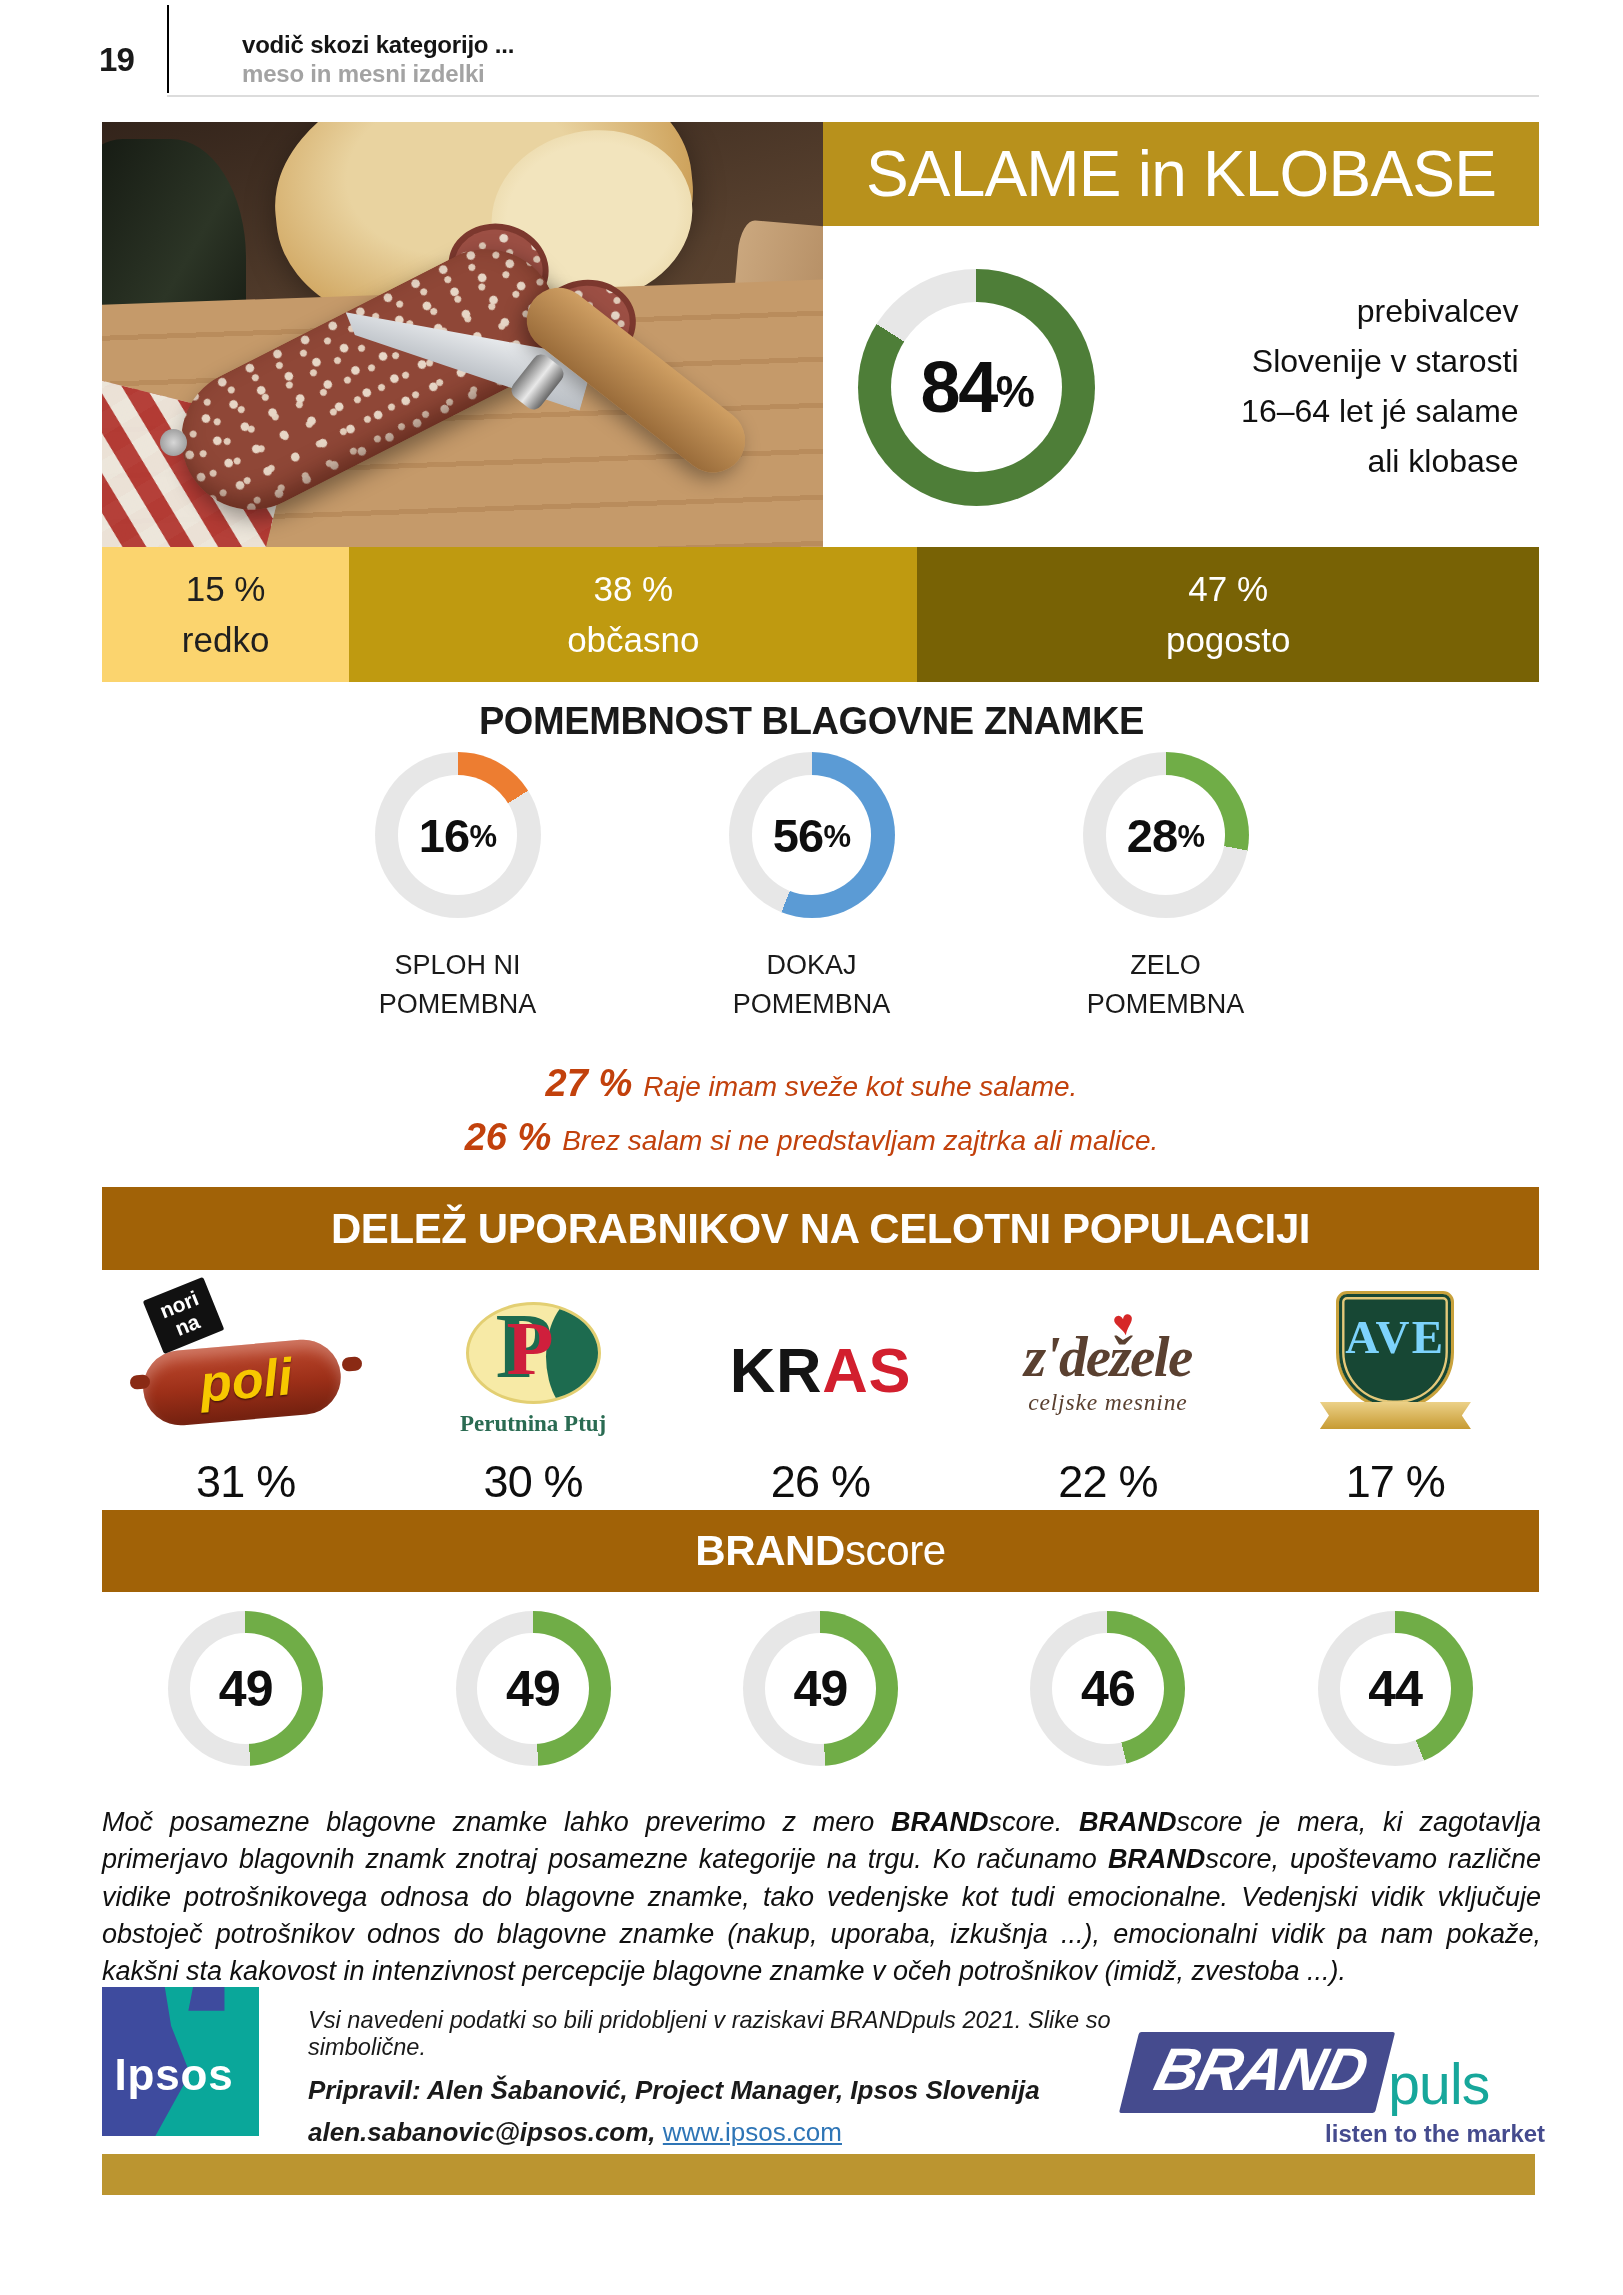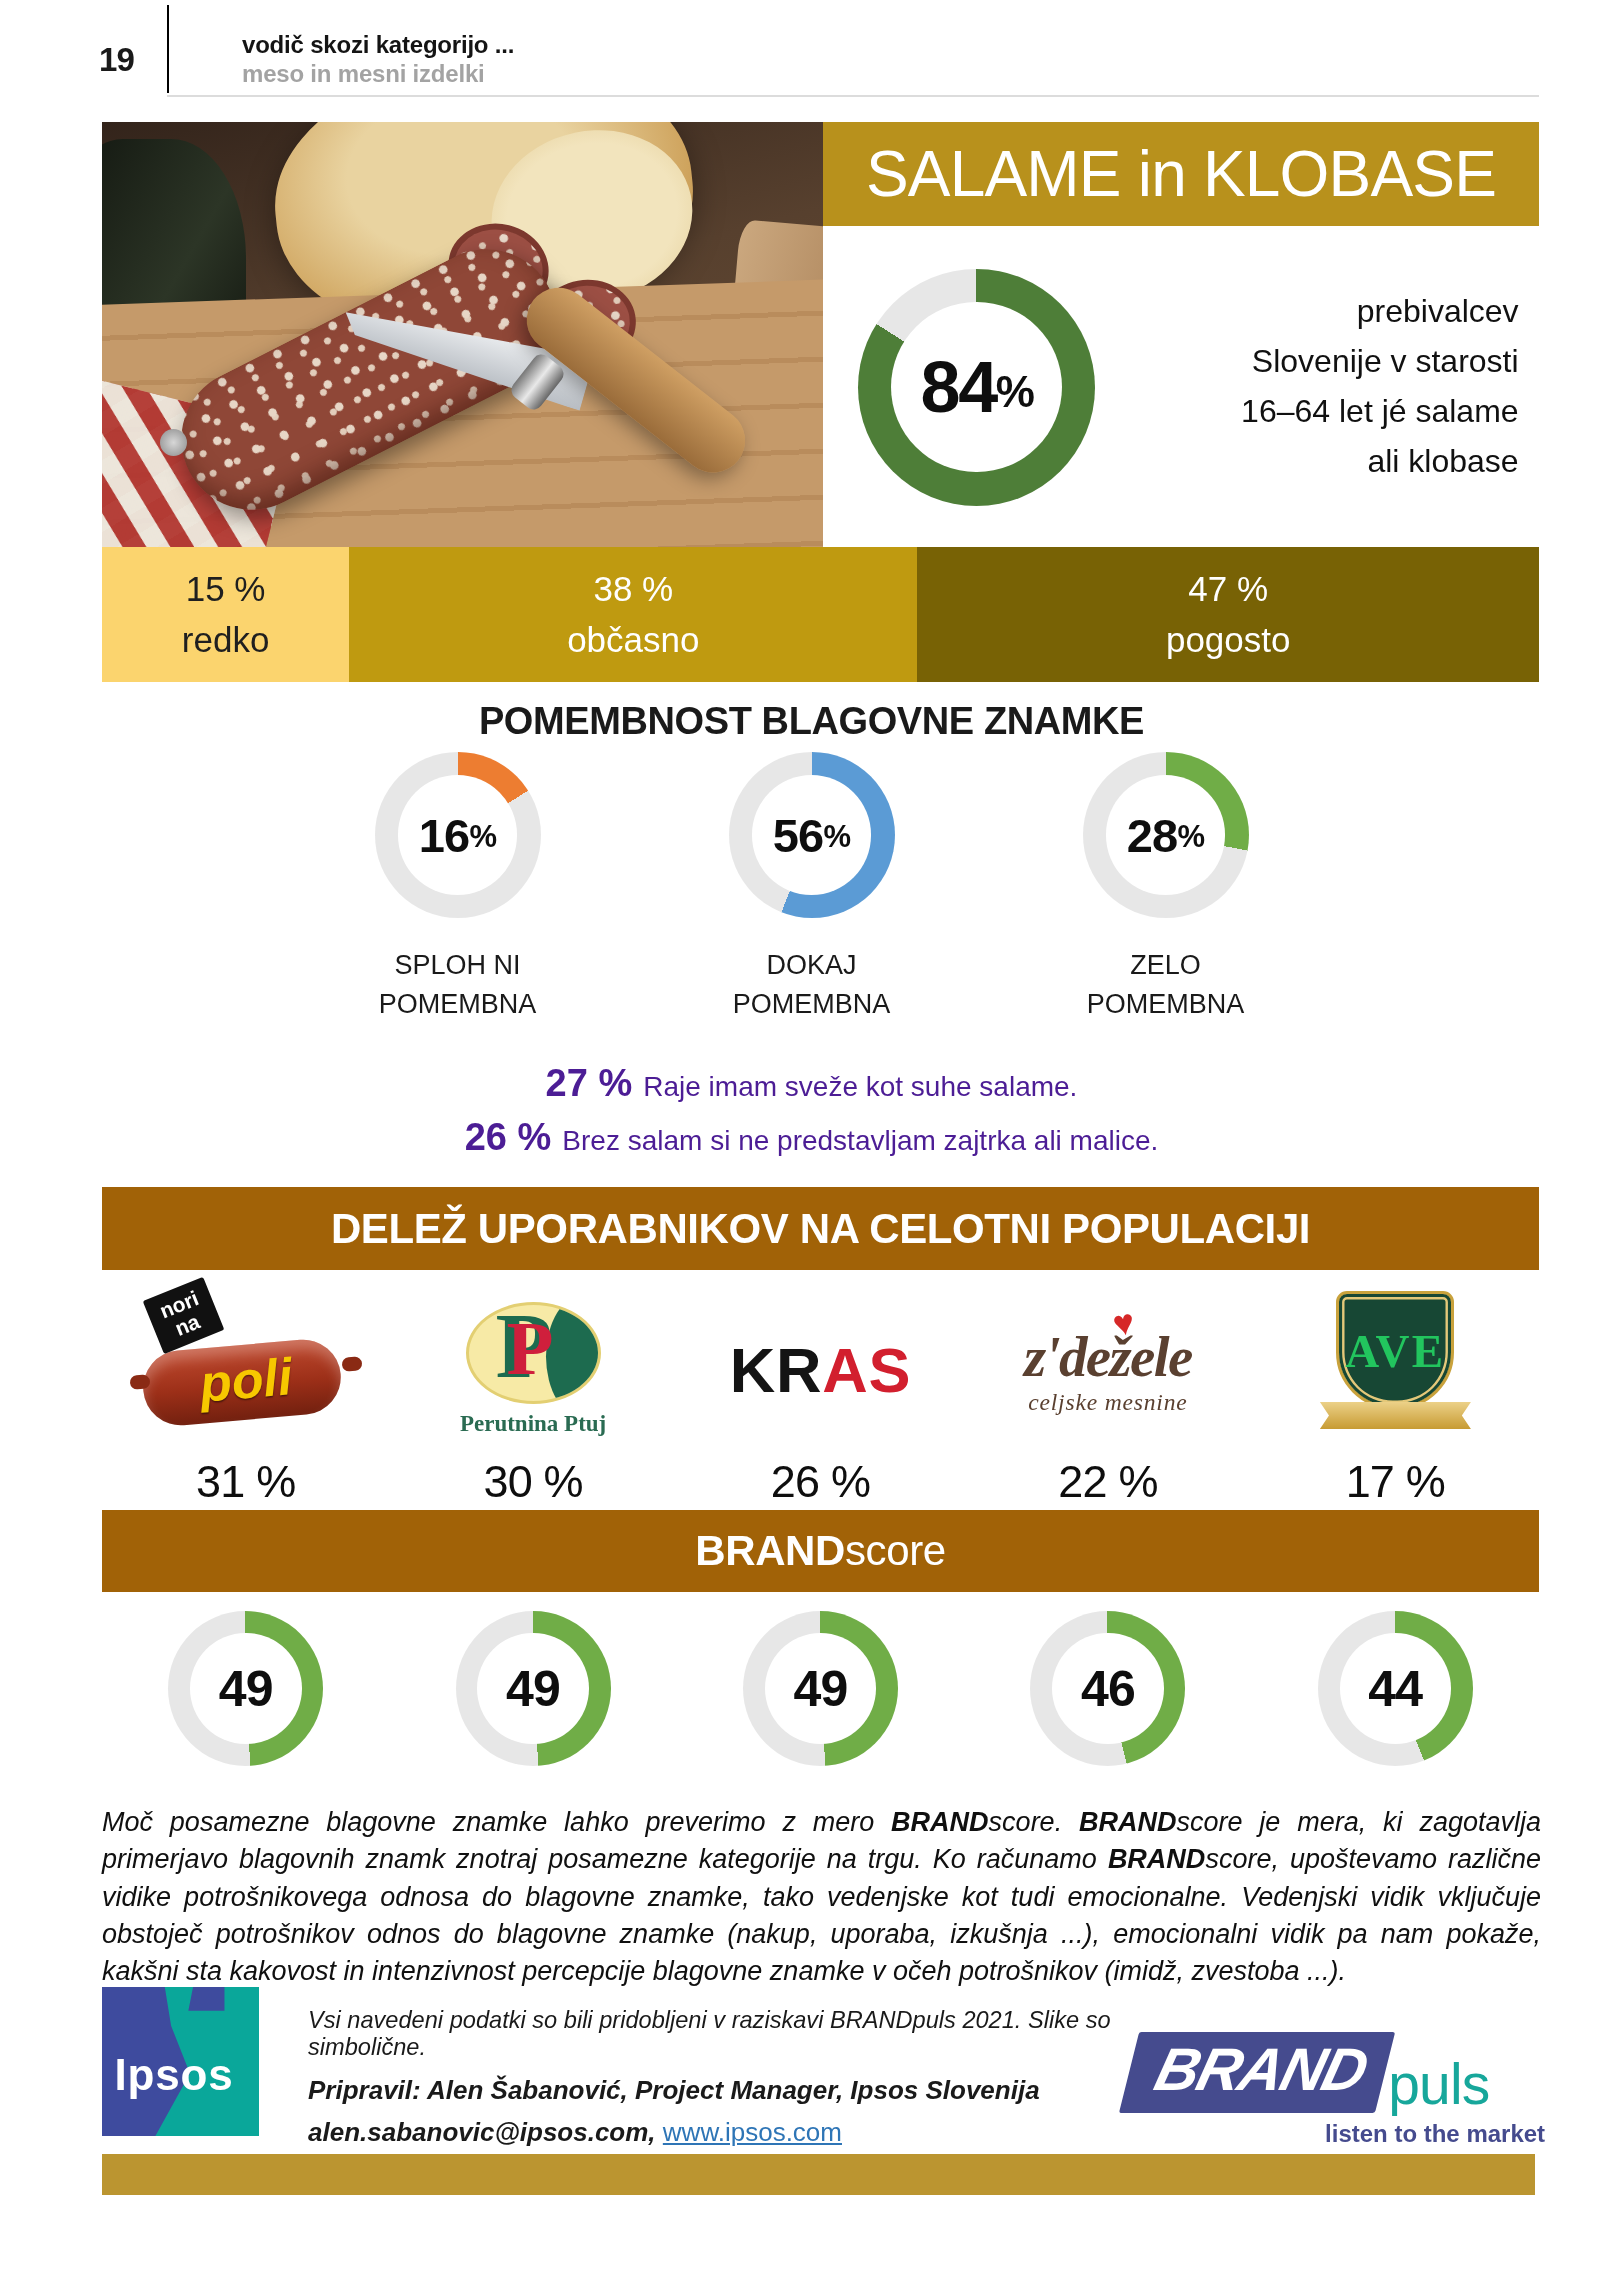--- a/index.html
+++ b/index.html
@@ -84,21 +84,21 @@
   .imp-title{position:absolute;left:0;top:700px;width:100%;text-align:center;
              font-size:38px;font-weight:800;letter-spacing:-0.4px}
   .imp-row{position:absolute;left:0;top:752px;width:100%;display:flex;justify-content:center;gap:118px}
   .imp-col{width:236px}
   .imp-donut{width:166px;height:166px;margin:0 auto}
   .imp-donut .dval{font-size:47px;letter-spacing:-0.8px}
   .imp-donut .dval .u{font-size:31px;margin-top:4.7px}
   .imp-label{margin-top:28px;text-align:center;font-size:27px;line-height:1.45;font-weight:500}
 
   
-  .quotes{position:absolute;left:0;top:1062px;width:100%;text-align:center;color:#4c1d95}
+  .quotes{position:absolute;left:0;top:1062px;width:100%;text-align:center;font-style:italic;color:#c2410c}
   .quote{margin-bottom:11px}
   .quote .qp{font-size:38px;font-weight:700;margin-right:11px}
   .quote .qt{font-size:28px}
 
   
   .gold-banner{position:absolute;left:102px;width:1437px;background:#a16207;color:#fff;
                display:flex;align-items:center;justify-content:center;letter-spacing:-0.4px}
   #share-banner{top:1187px;height:83px;font-size:42px;font-weight:700}
   #bs-banner{top:1510px;height:82px;font-size:42px}
   #bs-banner .bold{font-weight:700}
@@ -138,22 +138,22 @@
   .kras-k{color:#141414}
   .kras-a{color:#d21f2e}
 
   .lg-zd{position:relative;text-align:center;font-family:"Liberation Serif",serif;color:#5a4030}
   .zd-word{font-size:57px;font-weight:700;font-style:italic;letter-spacing:-1.6px}
   .zd-heart{position:absolute;left:53%;top:-22px;color:#d62828;font-size:36px;transform:rotate(-10deg);font-style:normal}
   .zd-sub{font-size:23.6px;font-style:italic;margin-top:0;letter-spacing:0.8px}
 
   .lg-ave{position:relative;width:157px;height:157px;display:flex;justify-content:center}
   .ave-shield{width:118px;height:118px;background:#174734;border:3.9px solid #c9a23c;
-              border-radius:11px 11px 48% 48%;display:flex;justify-content:center;padding-top:30px;
-              font-family:"Liberation Serif",serif;font-weight:700;font-size:47px;color:#22c55e;letter-spacing:2.4px;
+              border-radius:11px 11px 48% 48%;display:flex;justify-content:center;padding-top:16px;
+              font-family:"Liberation Serif",serif;font-weight:700;font-size:47px;color:#7dd3fc;letter-spacing:2.4px;
               box-shadow:inset 0 0 0 3.1px #174734,inset 0 0 0 5.5px #e4c879}
   .ave-ribbon{position:absolute;bottom:19px;left:3.1px;width:151px;height:27px;
               background:linear-gradient(180deg,#ecd188,#c79b33);
               clip-path:polygon(0 0,6% 50%,0 100%,100% 100%,94% 50%,100% 0)}
 
   
   .bs-row{position:absolute;left:102px;top:1611px;width:1437px;display:flex}
   .bs-col{flex:1;display:flex;justify-content:center}
   .bs-donut{width:155px;height:155px}
   .bs-donut .dval{font-size:50px;letter-spacing:-0.8px}

